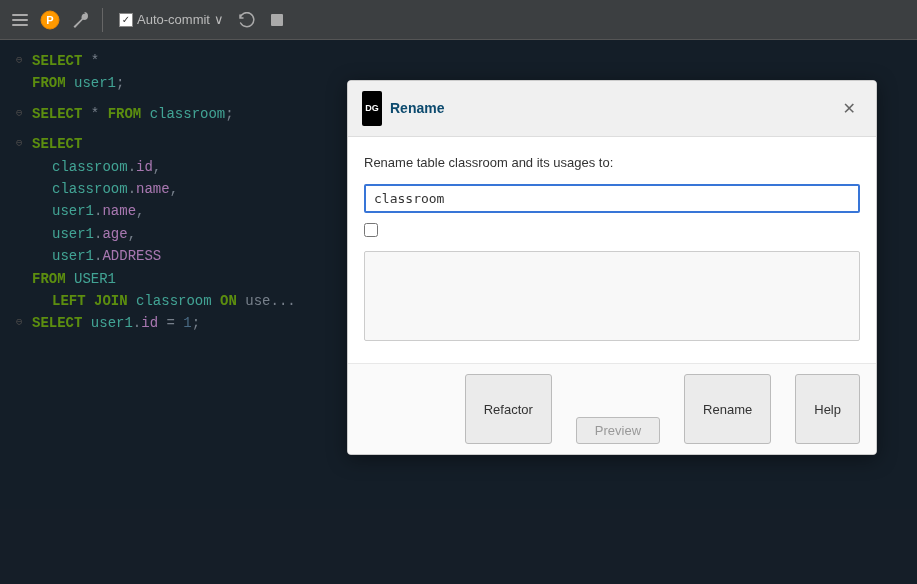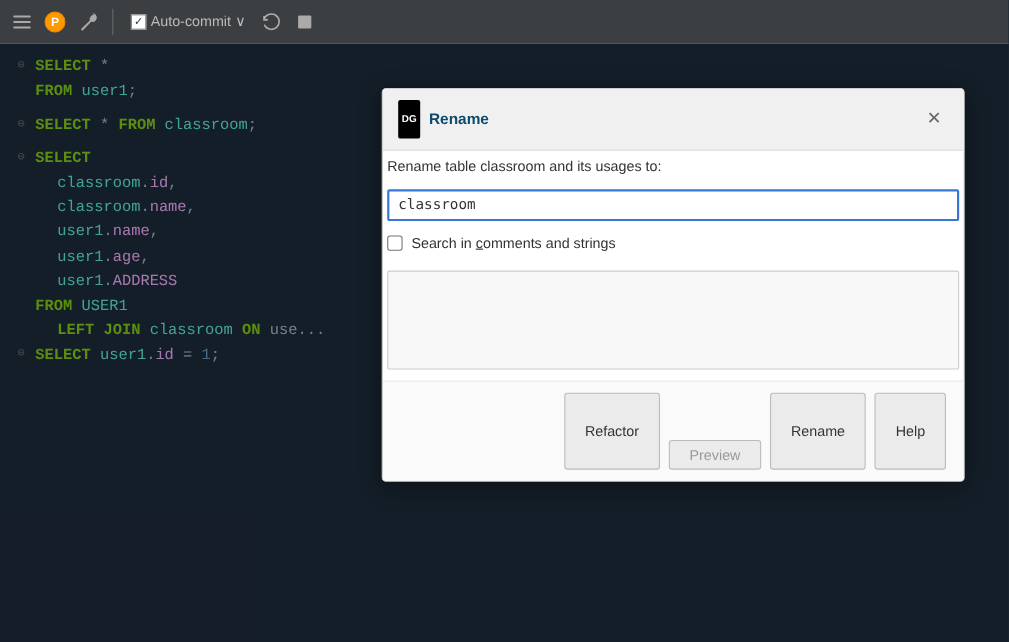--- a/index.html
+++ b/index.html
@@ -148,21 +148,21 @@
       border: none;
       font-size: 16px;
       cursor: pointer;
       color: #666;
       padding: 2px 6px;
       border-radius: 3px;
       line-height: 1;
     }
 
     .dialog-body {
-      padding: 4px;
+      padding: 16px;
     }
 
     .rename-desc {
       font-size: 13px;
       color: #333;
       margin-bottom: 10px;
     }
 
     .rename-input {
       width: 100%;
@@ -215,21 +215,21 @@
       font-family: 'Consolas', monospace;
       font-size: 12px;
       padding: 4px;
       color: #333;
       outline: none;
     }
 
     .dialog-footer {
       display: flex;
       justify-content: flex-end;
-      gap: 8px;
+      gap: 24px;
       padding: 10px 16px;
       border-top: 1px solid #e8e8e8;
       background: #fafafa;
     }
 
     .footer-btn {
       padding: 5px 18px;
       border: 1px solid #bbb;
       background: #ebebeb;
       border-radius: 3px;
@@ -389,23 +389,20 @@
         <button class="dialog-close">✕</button>
       </div>
 
       <div class="dialog-body">
         <p class="rename-desc">Rename table classroom and its usages to:</p>
 
         <input type="text" class="rename-input" value="classroom" style="">
 
         <div class="search-checkbox-row">
           <input type="checkbox" class="checkbox-input" style="">
-          <label class="checkbox-label">
-            Search in <span class="underline-char">c</span>omments and strings
-          </label>
         </div>
 
         <textarea class="sql-script-area" style=""></textarea>
       </div>
 
       <div class="dialog-footer">
         <button class="footer-btn">Refactor</button>
         <button class="footer-btn" disabled="">Preview</button>
         <button class="footer-btn">Rename</button>
         <button class="footer-btn">Help</button>

